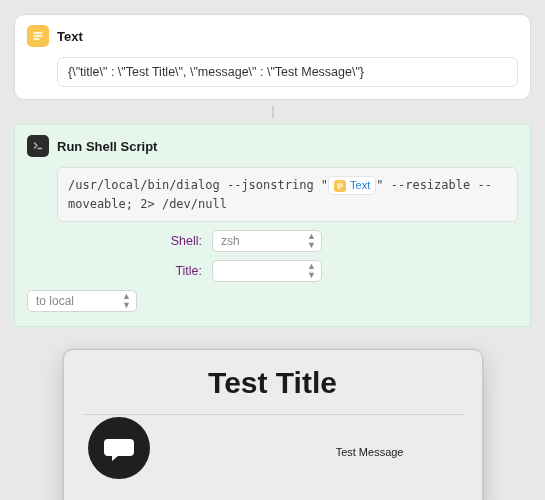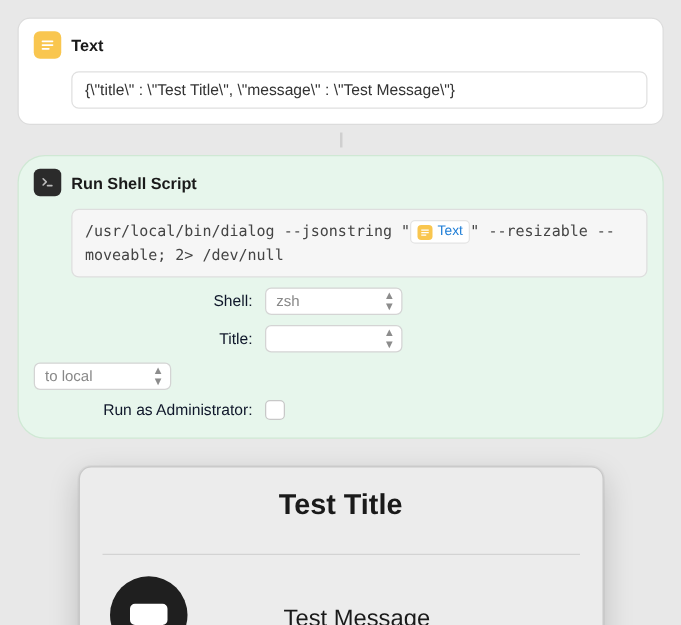--- a/index.html
+++ b/index.html
@@ -45,21 +45,21 @@
 
   
   .connector {
     width: 2px; height: 12px; background: #cfcfcf; margin: 0 auto;
   }
 
   
   .card-shell {
     background: #e7f6ec;
     border: 1px solid #cfe8d4;
-    border-radius: 22px;
+    border-radius: 0;
     padding: 10px 12px 14px;
     margin-top: 6px;
     margin-bottom: 22px;
   }
   .script-box {
     margin-left: 30px;
     background: #f6f6f6;
     border: 1px solid #dedede;
     border-radius: 6px;
     padding: 8px 10px;
@@ -82,21 +82,21 @@
   .token-pill .mini {
     width: 12px; height: 12px; border-radius: 3px; background: #f9c64f;
     display: inline-flex; align-items: center; justify-content: center;
   }
 
   .form-row {
     display: flex; align-items: center; gap: 10px;
     margin-top: 8px;
   }
   .form-label {
-    width: 175px; text-align: right; font-size: 12.5px; color: #0f172a;
+    width: 175px; text-align: right; font-size: 12.5px; color: #701a75;
   }
   .select {
     background: #fff; border: 1px solid #d4d4d4; border-radius: 5px;
     height: 22px; min-width: 110px;
     display: flex; align-items: center; justify-content: space-between;
     padding: 0 6px 0 8px; font-size: 12px; color: #888;
   }
   .select .arrows { color: #8c8c8c; font-size: 9px; line-height: 9px; letter-spacing: -1px; }
   .checkbox {
     width: 16px; height: 16px; border: 1px solid #c8c8c8; border-radius: 4px; background: #fff;
@@ -108,35 +108,35 @@
     margin: 0 auto;
     background: #ececec;
     border: 1px solid #c8c8c8;
     border-radius: 10px;
     box-shadow: 0 8px 24px rgba(0,0,0,0.18), 0 0 0 1px rgba(0,0,0,0.04);
     padding: 16px 18px 14px;
   }
   .dialog-title {
     text-align: center;
     font-weight: 700;
-    font-size: 23px;
-    padding-bottom: 26px;
+    font-size: 30px;
+    padding-bottom: 14px;
     border-bottom: 1px solid #d3d3d3;
-    margin-bottom: 17px;
+    margin-bottom: 2px;
   }
   .dialog-body {
     display: flex; align-items: center; gap: 18px; padding-bottom: 26px;
   }
   .dialog-icon {
     width: 62px; height: 62px; border-radius: 50%; background: #1f1f1f;
     display: flex; align-items: center; justify-content: center; flex-shrink: 0;
     margin-left: 6px;
   }
   .dialog-msg {
-    flex: 1; text-align: center; font-size: 19px; padding-right: 60px;
+    flex: 1; text-align: right; font-size: 11px; padding-right: 60px;
     position: relative; top: -6px; margin-top: 20px;
   }
 </style>
 </head>
 <body>
 
 <div class="card-text">
   <div class="card-header">
     <div class="icon-box icon-yellow">
       <svg width="12" height="12" viewBox="0 0 12 12">
@@ -196,24 +196,20 @@
     </div>
   </div>
 
   <div class="form-row">
     <div class="select">
       <span>to local</span>
       <span class="arrows">▲<br>▼</span>
     </div>
   </div>
 
-  <div class="form-row">
-    <div class="form-label">Run as Administrator:</div>
-    <div class="checkbox"></div>
-  </div>
 </div>
 
 <div class="dialog">
   <div class="dialog-title">Test Title</div>
   <div class="dialog-body">
     <div class="dialog-icon">
       <svg width="34" height="34" viewBox="0 0 34 34">
         <path d="M6 8 h22 a4 4 0 0 1 4 4 v9 a4 4 0 0 1 -4 4 h-12 l-6 5 v-5 h-4 a4 4 0 0 1 -4 -4 v-9 a4 4 0 0 1 4 -4 z" fill="#fff"></path>
       </svg>
     </div>

